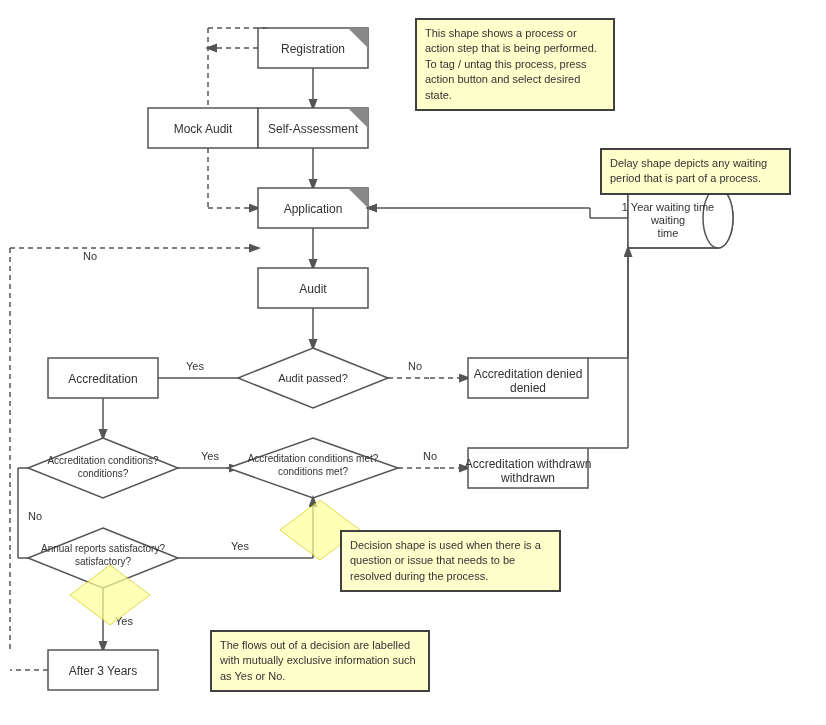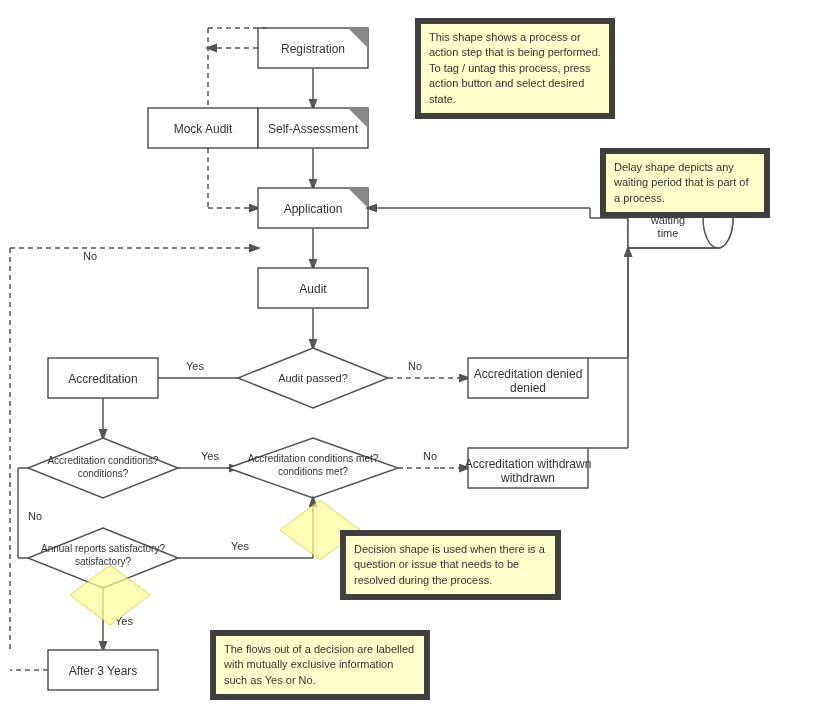--- a/index.html
+++ b/index.html
@@ -14,33 +14,33 @@
     }
     svg {
       position: absolute;
       top: 0; left: 0;
       width: 826px;
       height: 725px;
     }
     .tooltip {
       position: absolute;
       background: #ffffcc;
-      border: 6px solid #404040;
+      border: 2px solid #404040;
       padding: 6px 8px;
       font-size: 11px;
       line-height: 1.4;
       color: #333;
     }
     .tooltip-1 {
       left: 415px; top: 18px;
       width: 200px;
     }
     .tooltip-2 {
       left: 600px; top: 148px;
-      width: 170px;
+      width: 191px;
     }
     .tooltip-3 {
       left: 340px; top: 530px;
       width: 221px;
     }
     .tooltip-4 {
       left: 210px; top: 630px;
       width: 220px;
     }
   </style>

